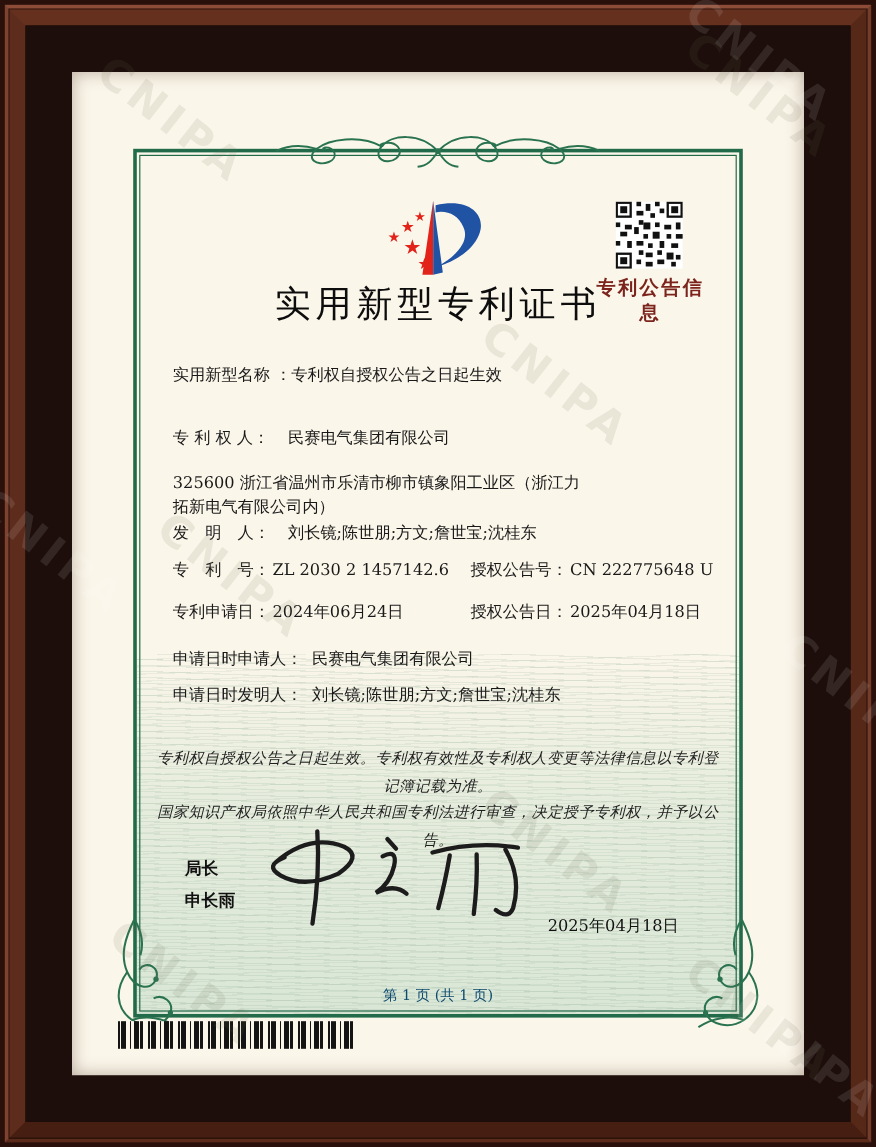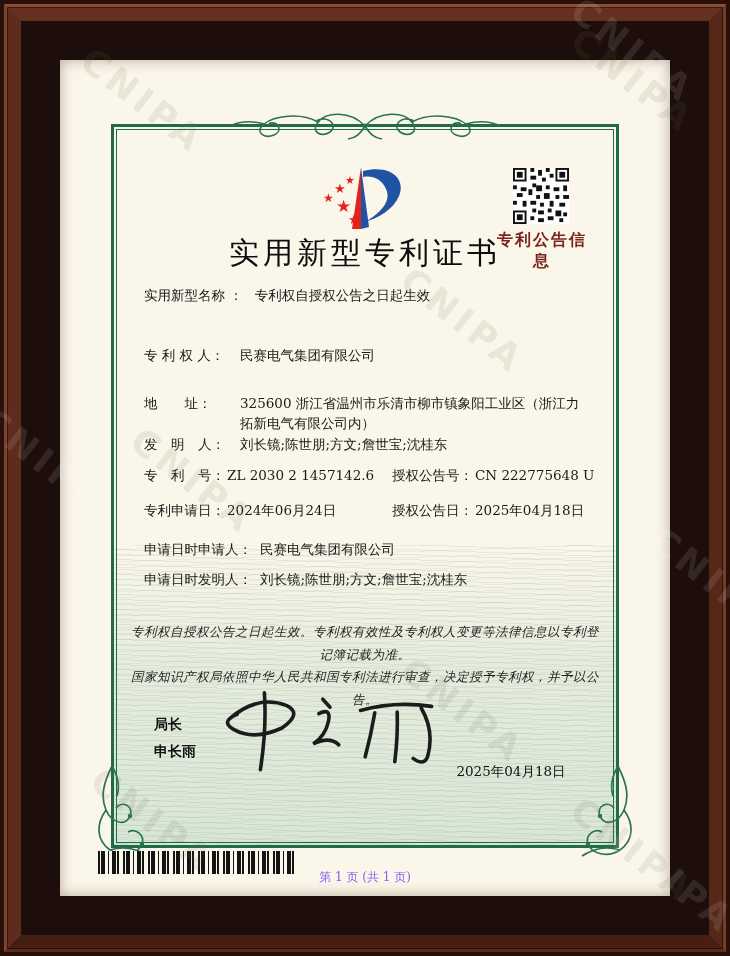--- a/index.html
+++ b/index.html
@@ -37,21 +37,21 @@
   .row .val{flex:1;}
   .cols{position:absolute;left:0;right:0;display:flex;font-size:13.5px;color:#191919;line-height:20px;}
   .col-l{flex:0 0 248px;display:flex;}
   .col-r{flex:1;display:flex;}
   .cols .lb{white-space:pre;}
   .cols .val{padding-left:2px;}
   .decree{position:absolute;left:66px;right:66px;top:561px;text-align:center;font-size:12.5px;font-style:italic;color:#1f1f1f;line-height:22.5px;letter-spacing:.5px;}
   .signer{position:absolute;left:94px;top:651px;font-size:14px;color:#111;line-height:27px;font-weight:bold;}
   .sig{position:absolute;left:150px;top:622px;}
   .date{position:absolute;left:351px;top:703px;width:200px;text-align:center;font-size:13.5px;color:#111;}
-  .pageinfo{position:absolute;left:51px;right:51px;top:761px;text-align:center;font-size:12px;color:#8b5cf6;margin-top:48px;}
+  .pageinfo{position:absolute;left:51px;right:51px;top:761px;text-align:center;font-size:12px;color:#0c4a6e;}
   .barcode{position:absolute;left:38px;top:791px;width:198px;height:23px;
     background:repeating-linear-gradient(90deg,#141414 0 2px,#fbf6ea 2px 3px,#141414 3px 7px,#fbf6ea 7px 10px,#141414 10px 11px,#fbf6ea 11px 14px,#141414 14px 18px,#fbf6ea 18px 19px,#141414 19px 21px,#fbf6ea 21px 25px);}
   
   .wm{position:absolute;font-family:"DejaVu Sans","Liberation Sans",sans-serif;font-weight:bold;font-size:36px;letter-spacing:5px;transform:rotate(38deg);pointer-events:none;white-space:nowrap;}
   .wm.dark{color:rgba(110,105,85,.12);}
   .wm.light{color:rgba(255,255,255,.10);}
 </style>
 </head>
 <body>
 
@@ -165,30 +165,29 @@
         <rect x="13" y="26" width="3" height="2"></rect>
       <rect x="18" y="25" width="3" height="2"></rect>
         <rect x="24" y="26" width="2" height="2"></rect>
     </g>
   </svg>
   <div class="qrcap">专利公告信息</div>
 
   <div class="title">实用新型专利证书</div>
 
   <div class="rows">
-    <div class="row" style="top:225px;gap:12px;">
+    <div class="row" style="top:243px;">
       <span class="lb">实用新型名称 ：</span>
       <span class="val">专利权自授权公告之日起生效</span>
     </div>
-    <div class="row" style="top:285px;">
+    <div class="row" style="top:295px;">
       <span class="lb">专 利 权 人：</span>
       <span class="val">民赛电气集团有限公司</span>
     </div>
     <div class="row" style="top:333px;">
-      <span class="lb">地　　址：</span>
       <span class="val" style="max-width:340px;">325600 浙江省温州市乐清市柳市镇象阳工业区（浙江力拓新电气有限公司内）</span>
     </div>
     <div class="row" style="top:374px;">
       <span class="lb">发　明　人：</span>
       <span class="val">刘长镜;陈世朋;方文;詹世宝;沈桂东</span>
     </div>
     <div class="cols" style="top:405px;">
       <span class="col-l">
         <span class="lb">专　利　号：</span>
         <span class="val">ZL 2030 2 1457142.6</span>

